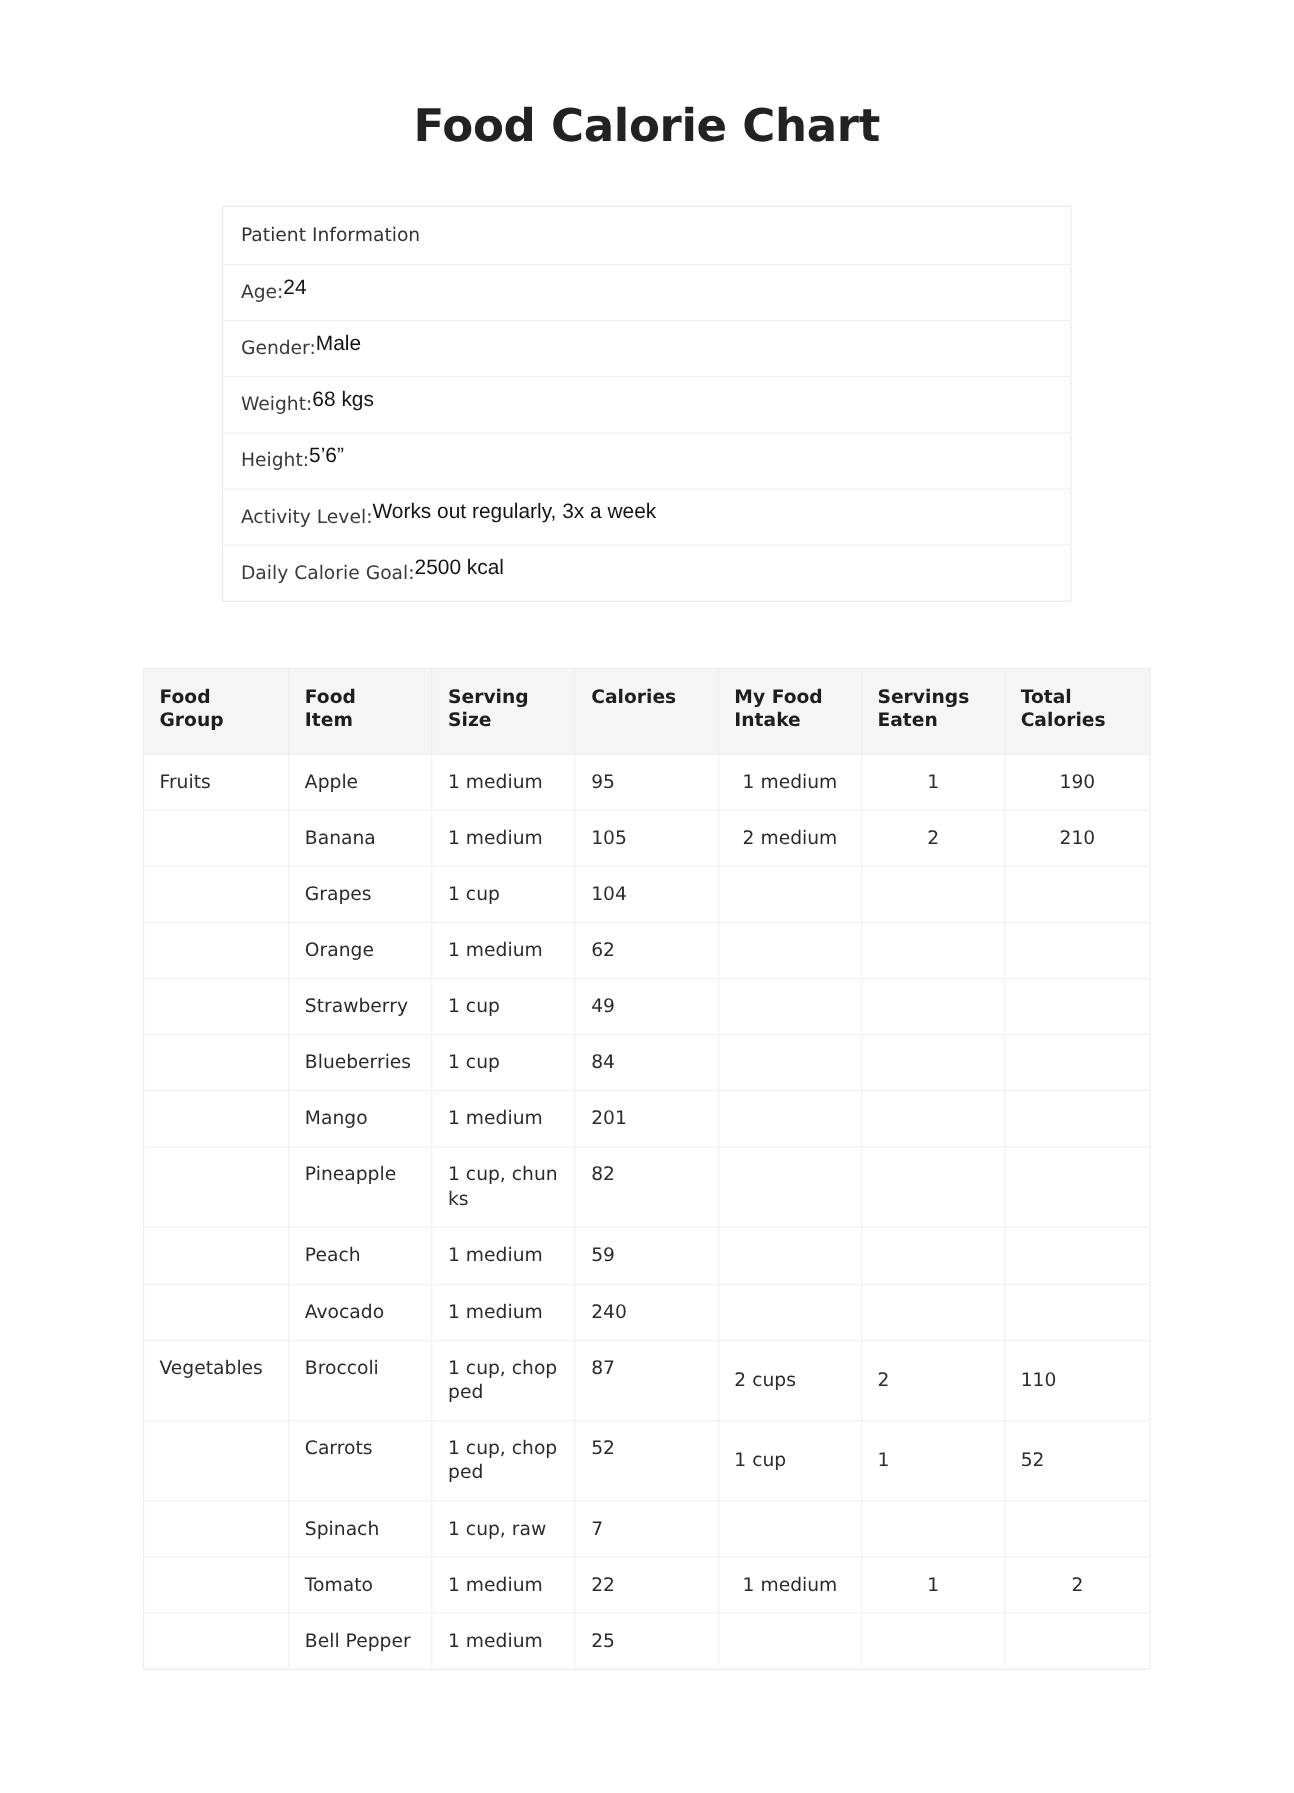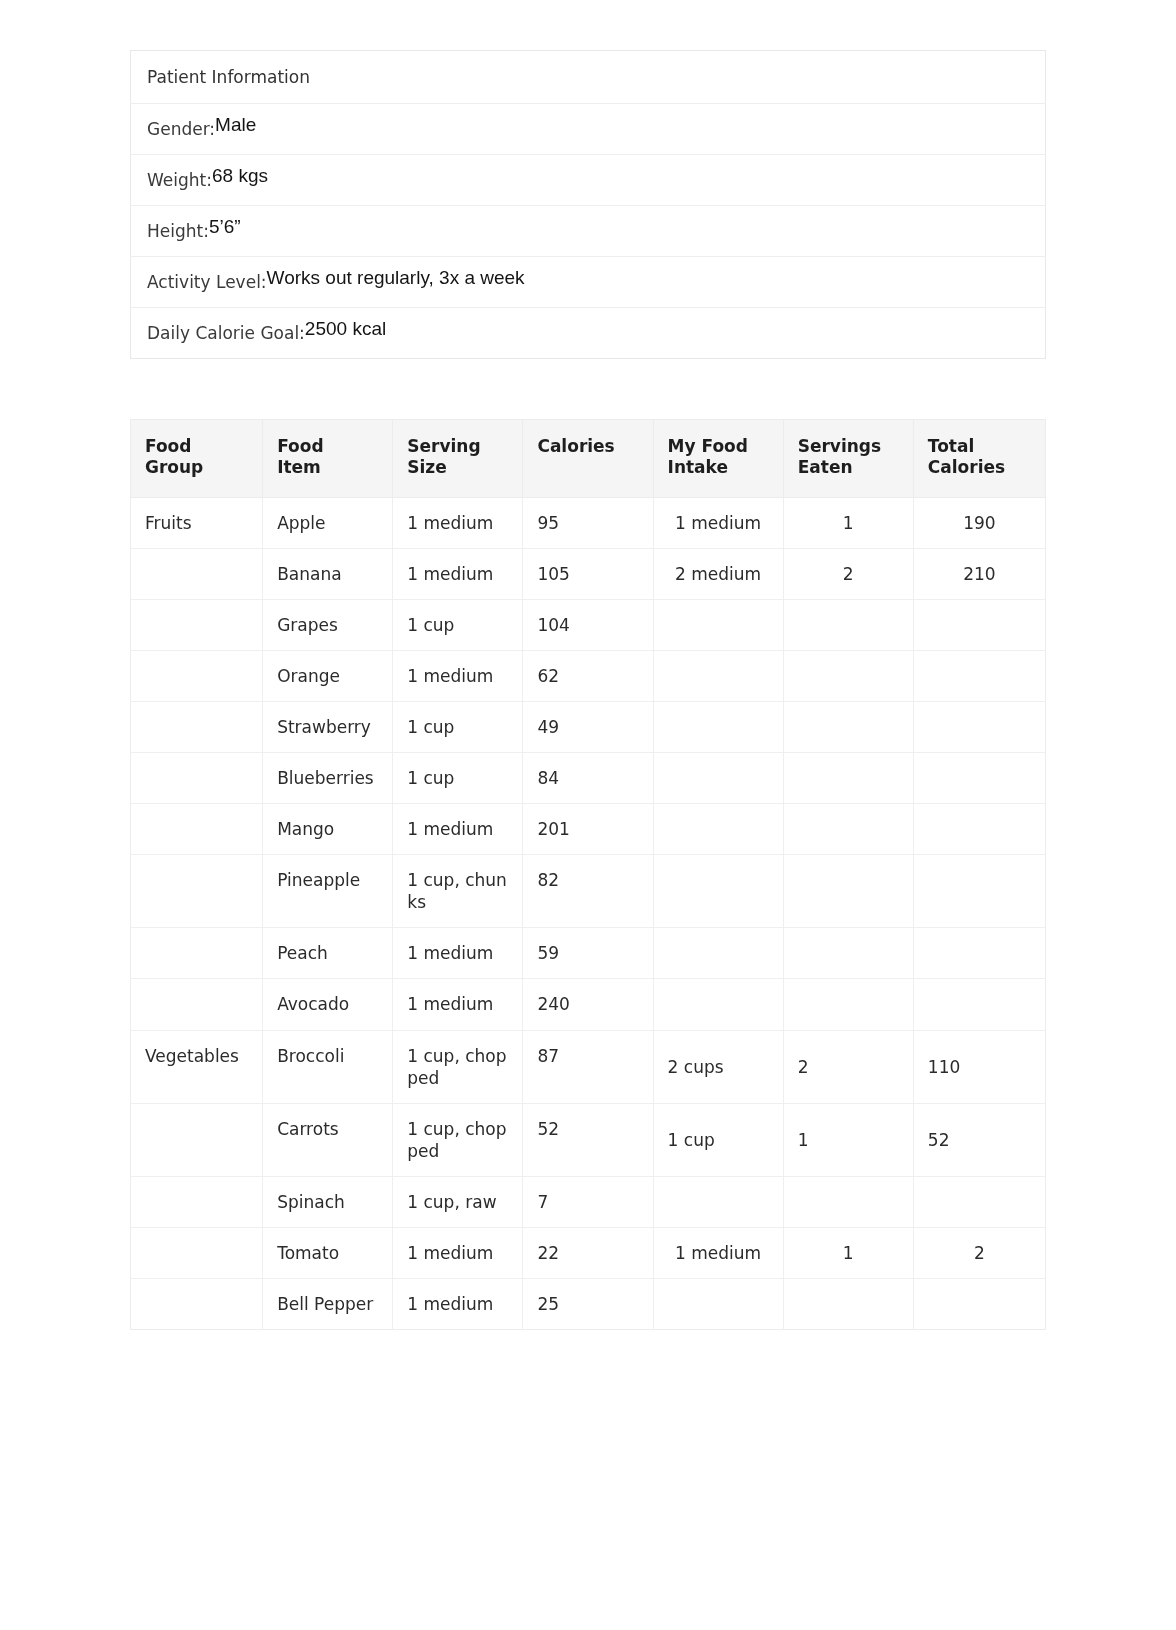--- a/index.html
+++ b/index.html
@@ -30,21 +30,21 @@
     font-size: 41px;
     letter-spacing: -0.3px;
     color: #222222;
     margin: 0;
     padding-top: 92px;
     line-height: 1.1;
   }
 
   
   .patient-table {
-    width: 916px;
+    width: 772px;
     margin: 50px auto 0 auto;
     border-collapse: collapse;
     border: 1px solid #e8e8e8;
     table-layout: fixed;
   }
   .patient-table tr {
     border-bottom: 1px solid #eeeeee;
   }
   .patient-table tr:last-child {
     border-bottom: none;
@@ -136,25 +136,31 @@
     word-break: normal;
   }
   .filled-center { text-align: center; vertical-align: middle; }
   .filled-left   { text-align: left;   vertical-align: top; }
 </style>
 </head>
 <body>
 
 <div class="page">
 
+  <h1 class="doc-title">Food Calorie Chart</h1>
 
   <table class="patient-table">
     <tbody>
       <tr>
         <td class="pi-heading">Patient Information</td>
+      </tr>
+      <tr>
+        <td>
+          <span class="pi-label">Age:</span><span class="pi-value">24</span>
+        </td>
       </tr>
       <tr>
         <td>
           <span class="pi-label">Gender:</span><span class="pi-value">Male</span>
         </td>
       </tr>
       <tr>
         <td>
           <span class="pi-label">Weight:</span><span class="pi-value">68 kgs</span>
         </td>

